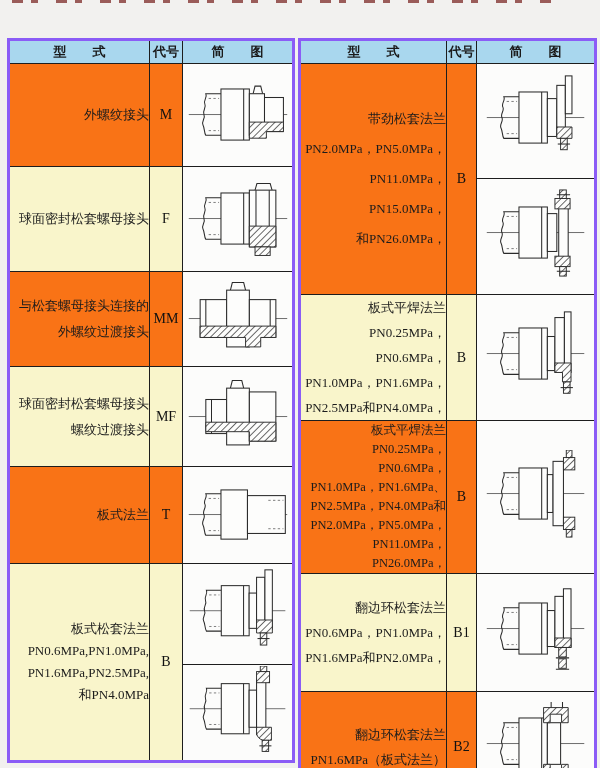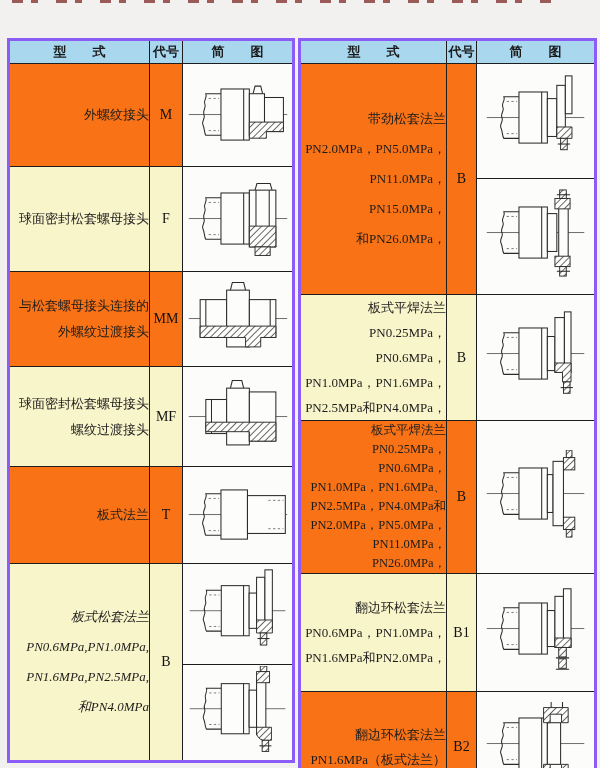--- a/index.html
+++ b/index.html
@@ -39,21 +39,21 @@
     text-align:center;vertical-align:middle;
   }
   td.t{
     font-family:"Liberation Serif", serif;
     font-size:13px;color:#1c1c1c;
     vertical-align:middle;text-align:right;
     padding:4px 3px 4px 9px;
     white-space:pre-line;
     line-height:26px;
   }
-  td.t.lh22{line-height:30px;font-style:italic;}
+  td.t.lh22{line-height:22px;}
   td.t.lh25{line-height:25px;}
   td.t.lh30{line-height:30px;}
   td.t.lh19{line-height:19px;font-size:12.5px;padding-left:7px;}
   td.c{
     font-family:"Liberation Serif", serif;
     font-size:14px;color:#111;
     text-align:center;vertical-align:middle;
   }
   td.d{text-align:center;vertical-align:middle;background:#fcfcfb;}
   .hl{background:#f9f5cb;}

